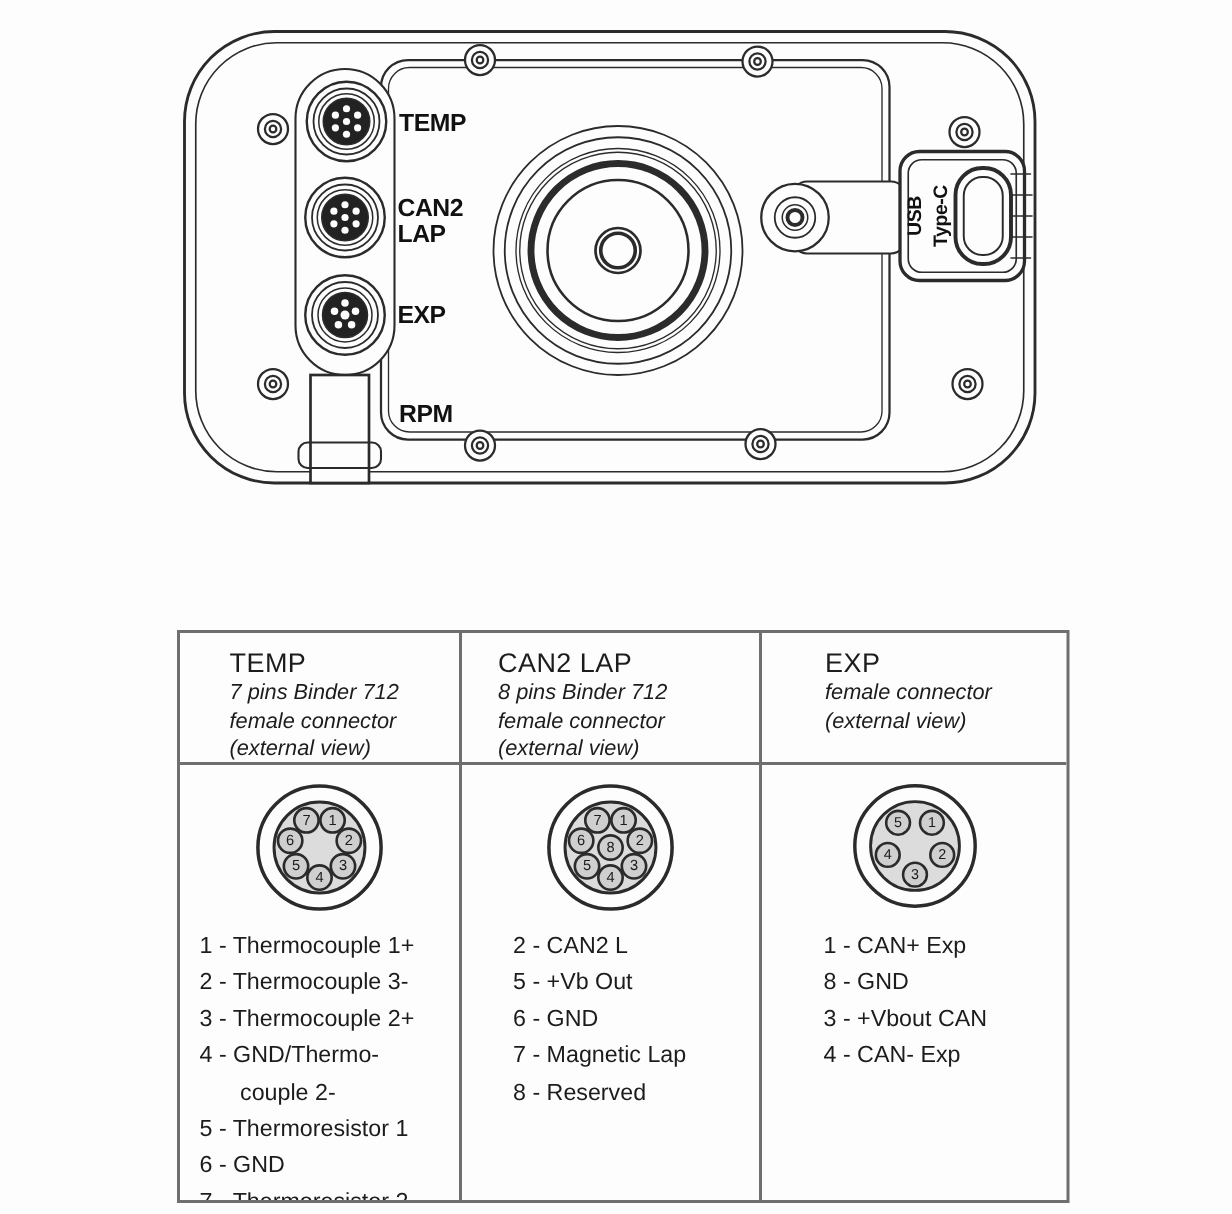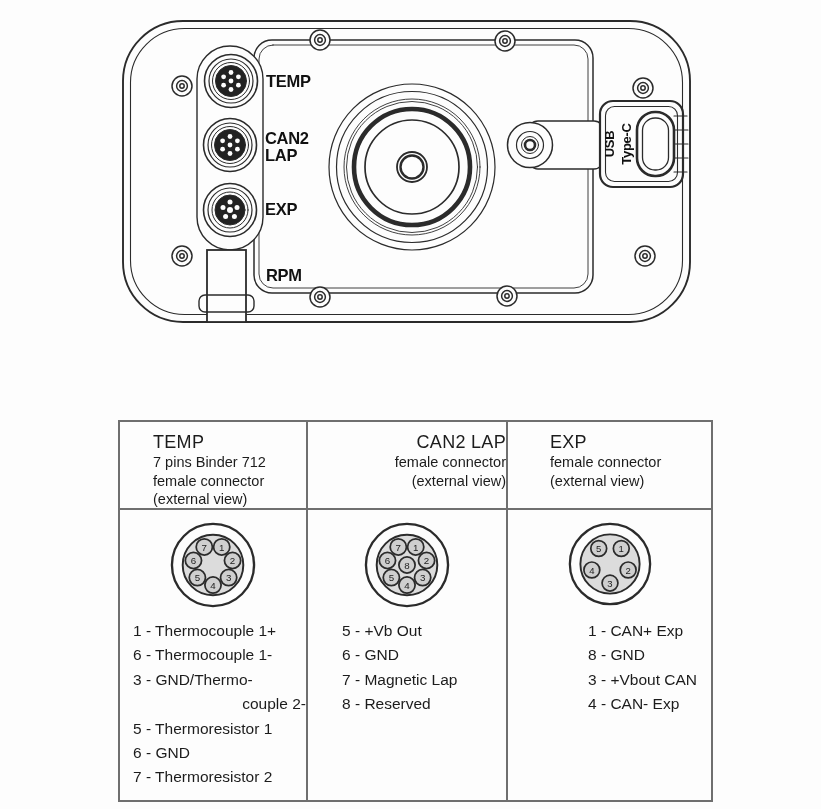--- a/index.html
+++ b/index.html
@@ -15,32 +15,32 @@
   .pinout-table{
     position:absolute;left:118px;top:420px;width:595px;height:382px;
     box-sizing:border-box;border:2px solid #6f6f6f;background:#fdfdfd;
     display:grid;grid-template-columns:188px 200px 203px;overflow:hidden;
   }
   .pt-col{box-sizing:border-box;display:flex;flex-direction:column;}
   .pt-col.c1,.pt-col.c2{border-right:2px solid #6f6f6f;}
   .pt-header{box-sizing:border-box;height:88px;border-bottom:2px solid #6f6f6f;
     padding-top:10px;}
   .c1 .pt-header{padding-left:33px;}
-  .c2 .pt-header{padding-left:36px;text-align:right;}
+  .c2 .pt-header{padding-left:24px;}
   .c3 .pt-header{padding-left:42px;}
   .pt-title{font-size:18px;line-height:21px;letter-spacing:.3px;}
-  .pt-sub{font-size:14.5px;line-height:18.6px;}
+  .pt-sub{font-size:14.5px;line-height:18.6px;font-style:italic;}
   .pt-body{flex:1;}
   .conn-wrap{text-align:center;margin-top:11px;height:92px;}
   .c1 .conn-wrap{padding-right:0px;}
   .pin-list{list-style:none;margin:6px 0 0 0;padding:0;font-size:15.5px;line-height:24.4px;}
   .c1 .pin-list{padding-left:13px;}
   .c2 .pin-list{padding-left:34px;}
-  .c3 .pin-list{padding-left:64px;margin-left:16px;}
-  .pin-list li.cont{padding-left:27px;text-align:right;}
+  .c3 .pin-list{padding-left:41px;}
+  .pin-list li.cont{padding-left:27px;}
 </style>
 </head>
 <body>
 
 <div class="stage">
 
   <svg id="device-svg" width="821" height="400" viewBox="0 0 821 400">
     <g stroke="#2b2b2b" fill="none" stroke-linecap="round">
 
       <g>
@@ -226,33 +226,35 @@
               <text x="16" y="13.1">3</text>
               <text x="0" y="20.8">4</text>
               <text x="-16" y="13.1">5</text>
               <text x="-20" y="-4.3">6</text>
               <text x="-8.9" y="-18.2">7</text>
             </g>
           </svg>
         </div>
         <ul class="pin-list">
           <li>1 - Thermocouple 1+</li>
-          <li>6 - Thermocouple 1-</li>
-          <li>3 - GND/Thermo-</li>
+          <li>2 - Thermocouple 3-</li>
+          <li>3 - Thermocouple 2+</li>
+          <li>4 - GND/Thermo-</li>
           <li class="cont">couple 2-</li>
           <li>5 - Thermoresistor 1</li>
           <li>6 - GND</li>
           <li>7 - Thermoresistor 2</li>
         </ul>
       </div>
     </div>
 
     <div class="pt-col c2">
       <div class="pt-header">
         <div class="pt-title">CAN2 LAP</div>
+        <div class="pt-sub">8 pins Binder 712</div>
         <div class="pt-sub">female connector</div>
         <div class="pt-sub">(external view)</div>
       </div>
       <div class="pt-body">
         <div class="conn-wrap">
           <svg width="88" height="88" viewBox="-45 -45 90 90">
             <circle r="42" fill="#fdfdfd" stroke="#2b2b2b" stroke-width="2.4"></circle>
             <circle r="31" fill="#dcdcdc" stroke="#2b2b2b" stroke-width="2"></circle>
             <g stroke="#2b2b2b" stroke-width="1.8" fill="#cfcfcf">
               <circle cx="8.9" cy="-18.5" r="8.3"></circle>
@@ -270,20 +272,21 @@
               <text x="16" y="13.1">3</text>
               <text x="0" y="20.8">4</text>
               <text x="-16" y="13.1">5</text>
               <text x="-20" y="-4.3">6</text>
               <text x="-8.9" y="-18.2">7</text>
               <text x="0" y="0.3">8</text>
             </g>
           </svg>
         </div>
         <ul class="pin-list">
+          <li>2 - CAN2 L</li>
           <li>5 - +Vb Out</li>
           <li>6 - GND</li>
           <li>7 - Magnetic Lap</li>
           <li>8 - Reserved</li>
         </ul>
       </div>
     </div>
 
     <div class="pt-col c3">
       <div class="pt-header">

